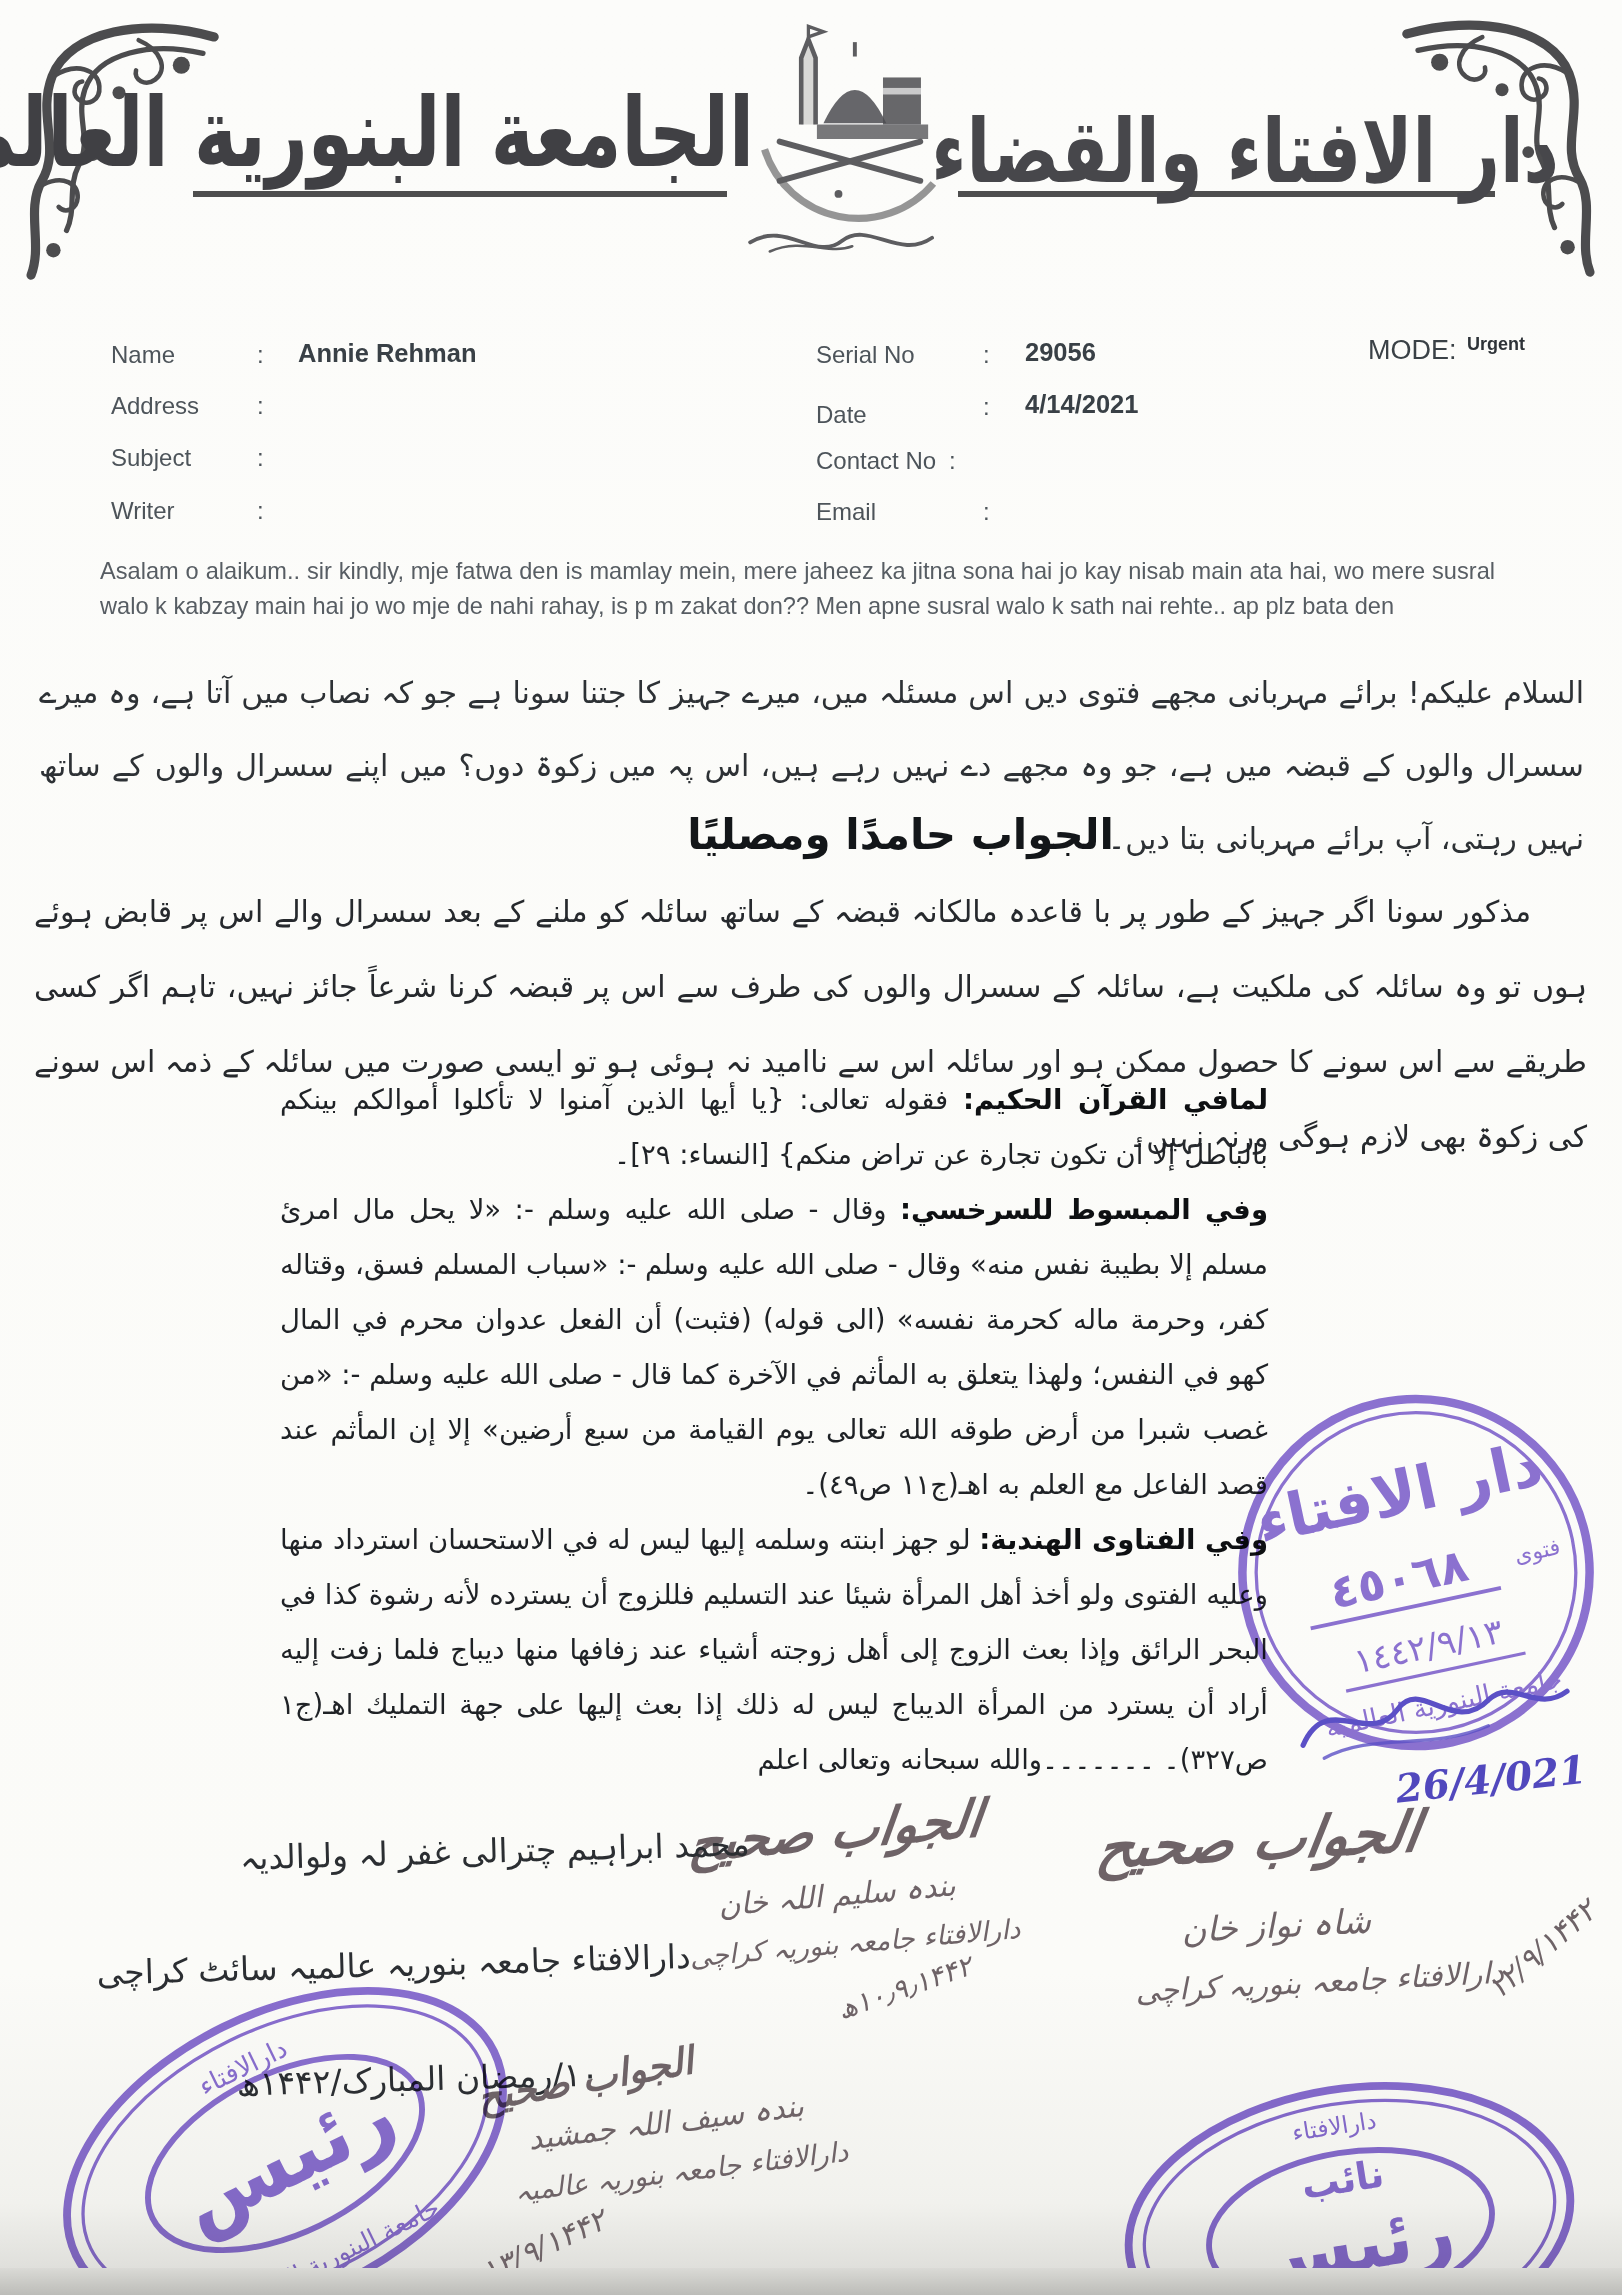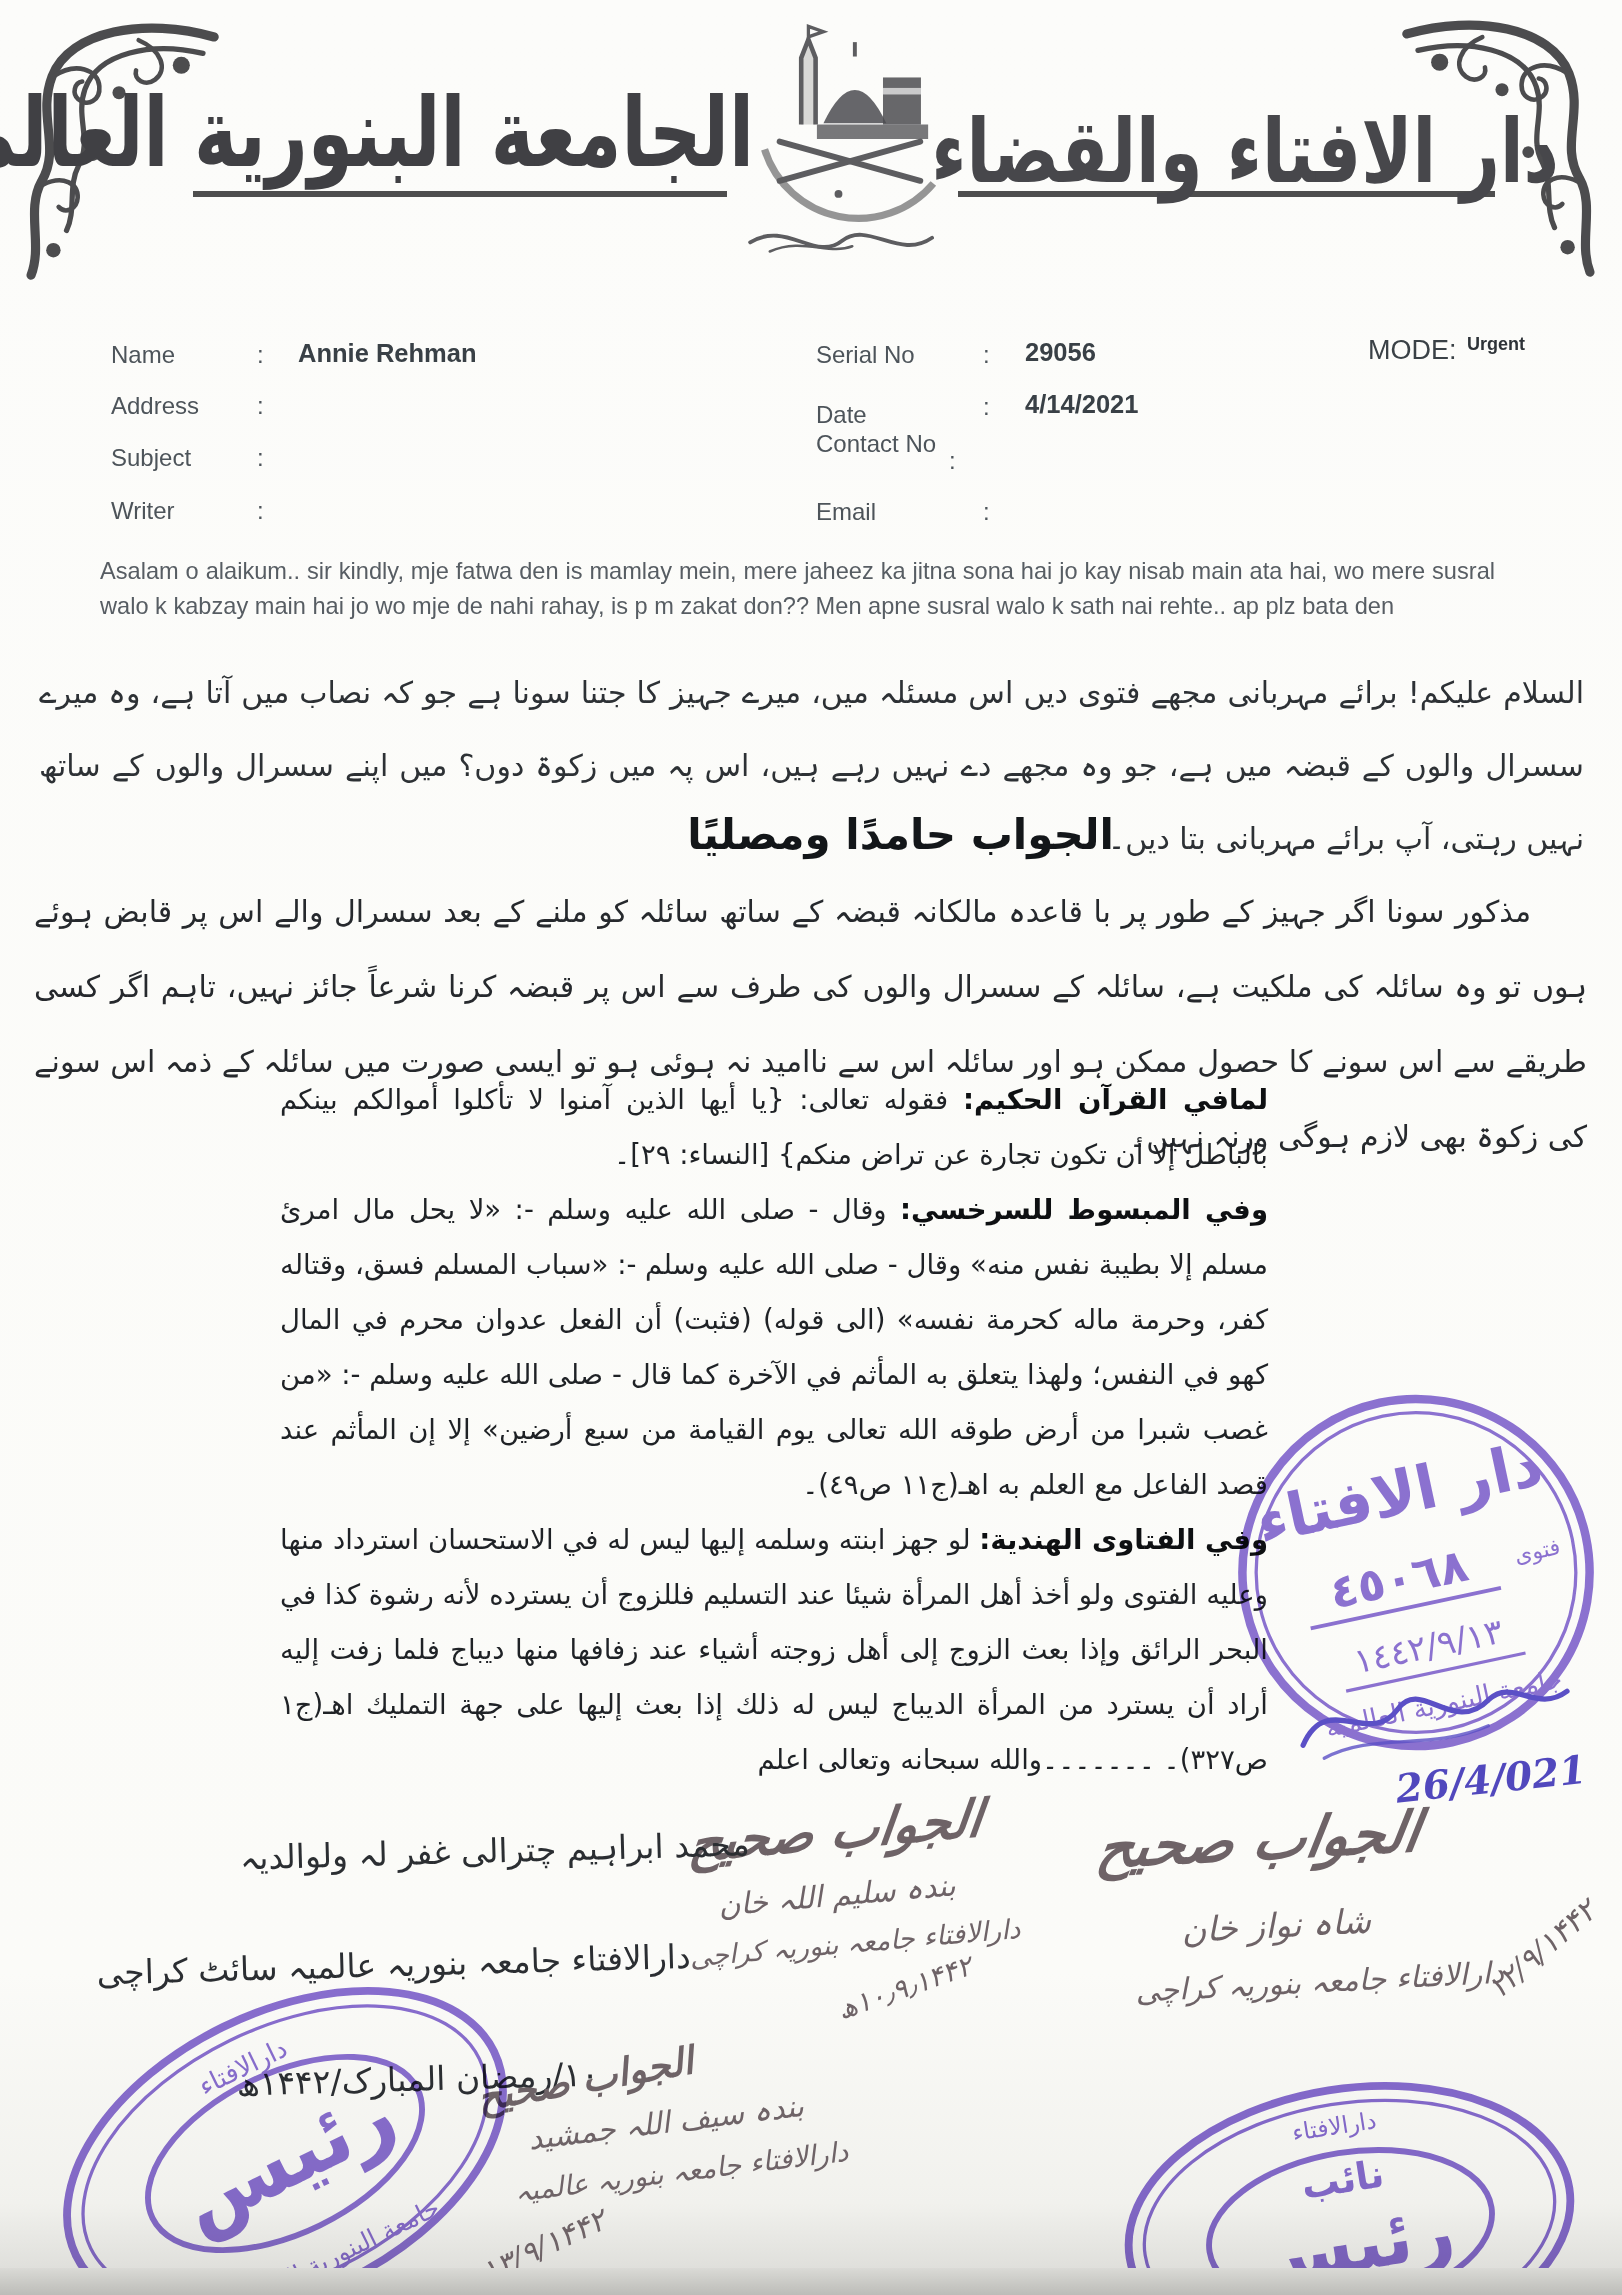--- a/index.html
+++ b/index.html
@@ -131,21 +131,21 @@
   <span class="abs fval nw" style="left:298px;top:495px"></span>
 
   <span class="abs flabel" style="left:816px;top:341px">Serial No</span>
   <span class="abs flabel" style="left:983px;top:341px">:</span>
   <span class="abs fval nw" style="left:1025px;top:338px">29056</span>
 
   <span class="abs flabel" style="left:816px;top:401px">Date</span>
   <span class="abs flabel" style="left:983px;top:393px">:</span>
   <span class="abs fval nw" style="left:1025px;top:390px">4/14/2021</span>
 
-  <span class="abs flabel" style="left:816px;top:430px">Contact No</span>
+  <span class="abs flabel" style="left:816px;top:447px">Contact No</span>
   <span class="abs flabel" style="left:949px;top:447px">:</span>
   <span class="abs fval nw" style="left:989px;top:445px"></span>
 
   <span class="abs flabel" style="left:816px;top:498px">Email</span>
   <span class="abs flabel" style="left:983px;top:498px">:</span>
   <span class="abs fval nw" style="left:1025px;top:496px"></span>
 
   <span class="abs mode-label" style="left:1368px;top:335px">MODE:</span>
   <span class="abs mode-val" style="left:1467px;top:334px">Urgent</span>
 

